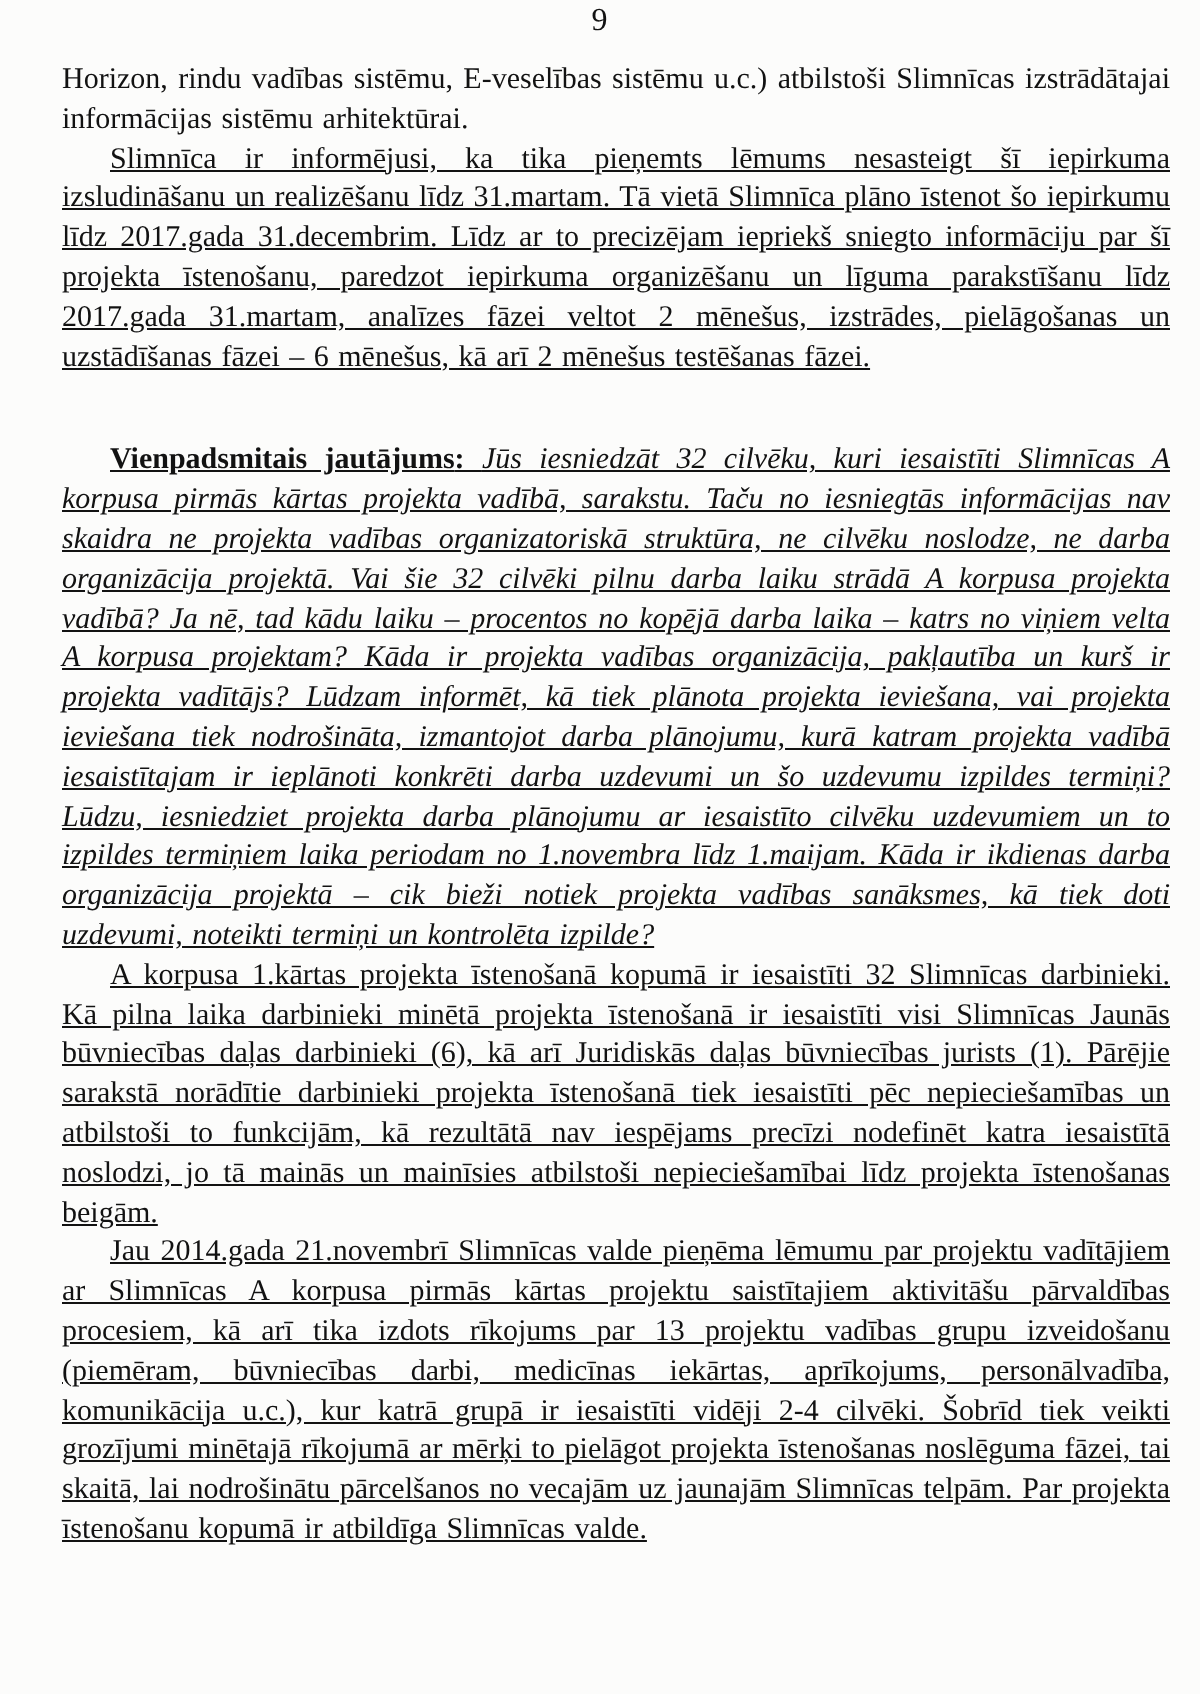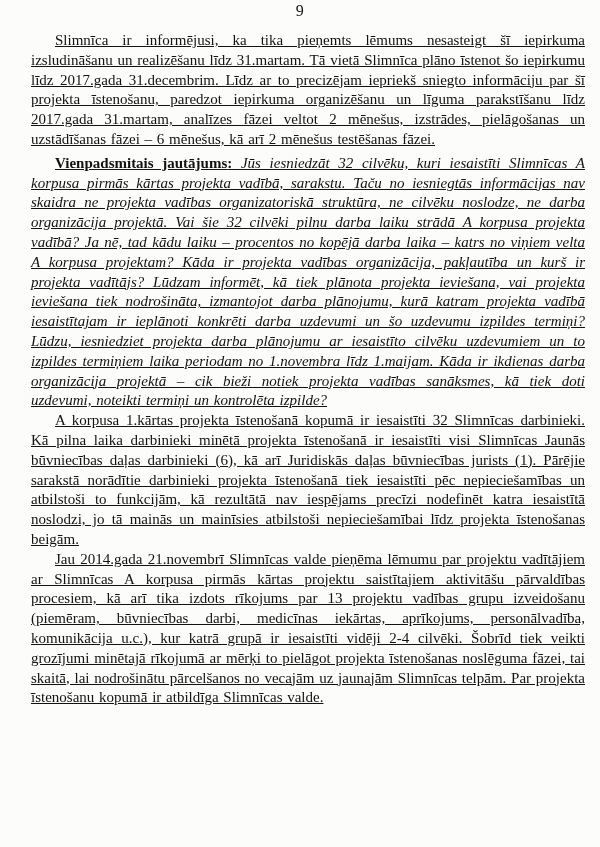--- a/index.html
+++ b/index.html
@@ -39,21 +39,21 @@
     text-align: justify;
     text-justify: inter-word;
     hyphens: none;
     word-spacing: 1px;
   }
   .para.indent {
     text-indent: 24px;
     text-decoration: underline;
   }
   .para.gap-before {
-    margin-top: 4px;
+    margin-top: 32px;
   }
   .q-lead {
     font-weight: bold;
     font-style: normal;
   }
   .q-sep {
     font-weight: bold;
     font-style: normal;
   }
   .q-text {
@@ -62,20 +62,21 @@
 </style>
 </head>
 <body>
 
 <div class="page">
 
   <div class="page-number">9</div>
 
   <div class="content">
 
+    <p class="para">Horizon, rindu vadības sistēmu, E-veselības sistēmu u.c.) atbilstoši Slimnīcas izstrādātajai informācijas sistēmu arhitektūrai.</p>
 
     <p class="para indent">Slimnīca ir informējusi, ka tika pieņemts lēmums nesasteigt šī iepirkuma izsludināšanu un realizēšanu līdz 31.martam. Tā vietā Slimnīca plāno īstenot šo iepirkumu līdz 2017.gada 31.decembrim. Līdz ar to precizējam iepriekš sniegto informāciju par šī projekta īstenošanu, paredzot iepirkuma organizēšanu un līguma parakstīšanu līdz 2017.gada 31.martam, analīzes fāzei veltot 2 mēnešus, izstrādes, pielāgošanas un uzstādīšanas fāzei – 6 mēnešus, kā arī 2 mēnešus testēšanas fāzei.</p>
 
     <p class="para indent gap-before"><span class="q-lead">Vienpadsmitais jautājums</span><span class="q-sep">: </span><span class="q-text">Jūs iesniedzāt 32 cilvēku, kuri iesaistīti Slimnīcas A korpusa pirmās kārtas projekta vadībā, sarakstu. Taču no iesniegtās informācijas nav skaidra ne projekta vadības organizatoriskā struktūra, ne cilvēku noslodze, ne darba organizācija projektā. Vai šie 32 cilvēki pilnu darba laiku strādā A korpusa projekta vadībā? Ja nē, tad kādu laiku – procentos no kopējā darba laika – katrs no viņiem velta A korpusa projektam? Kāda ir projekta vadības organizācija, pakļautība un kurš ir projekta vadītājs? Lūdzam informēt, kā tiek plānota projekta ieviešana, vai projekta ieviešana tiek nodrošināta, izmantojot darba plānojumu, kurā katram projekta vadībā iesaistītajam ir ieplānoti konkrēti darba uzdevumi un šo uzdevumu izpildes termiņi? Lūdzu, iesniedziet projekta darba plānojumu ar iesaistīto cilvēku uzdevumiem un to izpildes termiņiem laika periodam no 1.novembra līdz 1.maijam. Kāda ir ikdienas darba organizācija projektā – cik bieži notiek projekta vadības sanāksmes, kā tiek doti uzdevumi, noteikti termiņi un kontrolēta izpilde?</span></p>
 
     <p class="para indent">A korpusa 1.kārtas projekta īstenošanā kopumā ir iesaistīti 32 Slimnīcas darbinieki. Kā pilna laika darbinieki minētā projekta īstenošanā ir iesaistīti visi Slimnīcas Jaunās būvniecības daļas darbinieki (6), kā arī Juridiskās daļas būvniecības jurists (1). Pārējie sarakstā norādītie darbinieki projekta īstenošanā tiek iesaistīti pēc nepieciešamības un atbilstoši to funkcijām, kā rezultātā nav iespējams precīzi nodefinēt katra iesaistītā noslodzi, jo tā mainās un mainīsies atbilstoši nepieciešamībai līdz projekta īstenošanas beigām.</p>
 
     <p class="para indent">Jau 2014.gada 21.novembrī Slimnīcas valde pieņēma lēmumu par projektu vadītājiem ar Slimnīcas A korpusa pirmās kārtas projektu saistītajiem aktivitāšu pārvaldības procesiem, kā arī tika izdots rīkojums par 13 projektu vadības grupu izveidošanu (piemēram, būvniecības darbi, medicīnas iekārtas, aprīkojums, personālvadība, komunikācija u.c.), kur katrā grupā ir iesaistīti vidēji 2-4 cilvēki. Šobrīd tiek veikti grozījumi minētajā rīkojumā ar mērķi to pielāgot projekta īstenošanas noslēguma fāzei, tai skaitā, lai nodrošinātu pārcelšanos no vecajām uz jaunajām Slimnīcas telpām. Par projekta īstenošanu kopumā ir atbildīga Slimnīcas valde.</p>
 
   </div>

